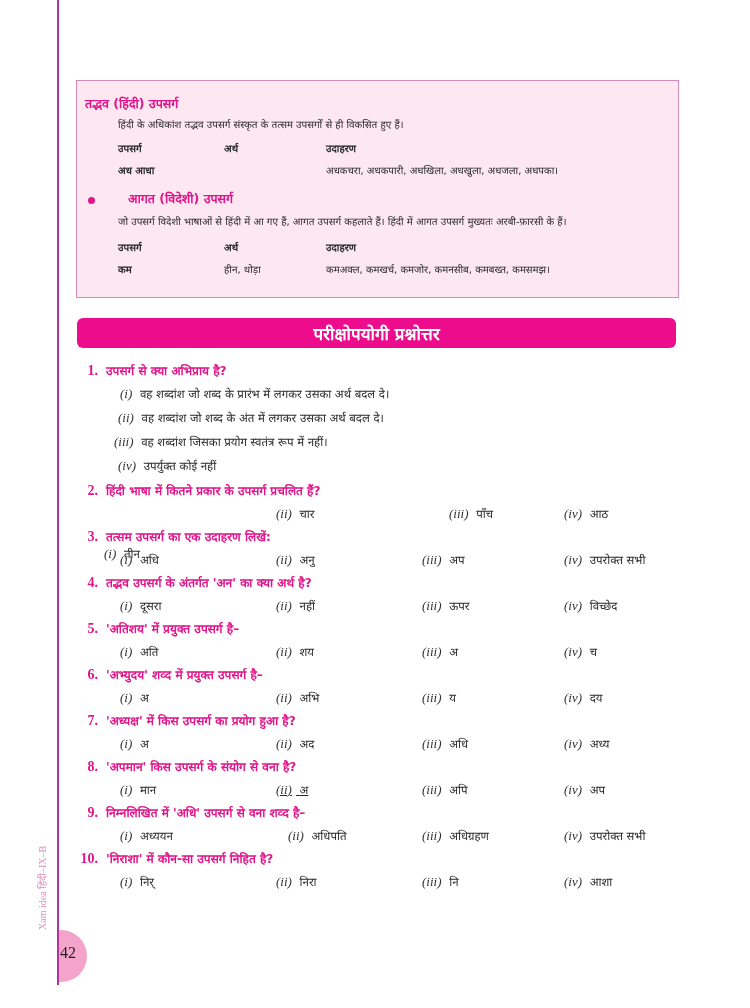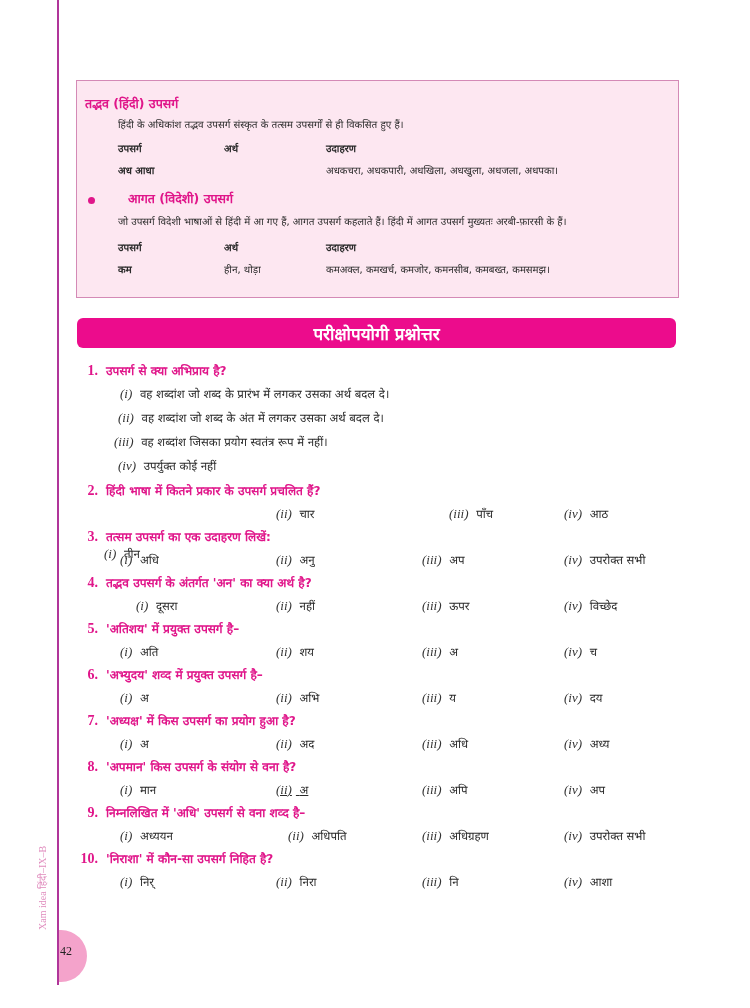--- a/index.html
+++ b/index.html
@@ -18,21 +18,21 @@
     writing-mode: vertical-rl; transform: rotate(180deg);
     font-family: "Liberation Serif", serif; font-size: 10px; color: #e08bbd;
     white-space: nowrap; text-align: left;
   }
   .page-num-circle {
     position: absolute; left: 59px; top: 930px; width: 28px; height: 52px;
     background: #f4a3cb; border-radius: 0 26px 26px 0;
   }
   .page-num {
     position: absolute; left: 60px; top: 944px; font-family: "Liberation Serif", serif;
-    font-size: 12px; color: #222;
+    font-size: 16px; color: #222;
   }
   .pink-box {
     position: absolute; left: 76px; top: 80px; width: 603px; height: 218px;
     background: #fde7f1; border: 1.5px solid #d48ab6; box-sizing: border-box;
   }
   .box-heading {
     position: absolute; font-family: "DejaVu Sans", sans-serif; font-size: 12.5px;
     color: #e0168a; font-weight: bold;
   }
   .box-text {
@@ -106,21 +106,21 @@
     <div class="opt" style="left: 104px; top: 506px; margin-top: 40px;"><span class="roman">(i)</span> <span>तीन</span></div>
     <div class="opt" style="left: 276px; top: 506px;"><span class="roman">(ii)</span> <span>चार</span></div>
     <div class="opt" style="left: 422px; top: 506px; margin-left: 27px;"><span class="roman">(iii)</span> <span>पाँच</span></div>
     <div class="opt" style="left: 564px; top: 506px;"><span class="roman">(iv)</span> <span>आठ</span></div>
     <div class="q" style="left: 76px; top: 528px;"><span class="num">3.</span><span>तत्सम उपसर्ग का एक उदाहरण लिखें:</span></div>
     <div class="opt" style="left: 120px; top: 552px;"><span class="roman">(i)</span> <span>अधि</span></div>
     <div class="opt" style="left: 276px; top: 552px;"><span class="roman">(ii)</span> <span>अनु</span></div>
     <div class="opt" style="left: 422px; top: 552px;"><span class="roman">(iii)</span> <span>अप</span></div>
     <div class="opt" style="left: 564px; top: 552px;"><span class="roman">(iv)</span> <span>उपरोक्त सभी</span></div>
     <div class="q" style="left: 76px; top: 574px;"><span class="num">4.</span><span>तद्भव उपसर्ग के अंतर्गत 'अन' का क्या अर्थ है?</span></div>
-    <div class="opt" style="left: 120px; top: 598px; margin-left: 16px;"><span class="roman">(i)</span> <span>दूसरा</span></div>
+    <div class="opt" style="left: 120px; top: 598px;"><span class="roman">(i)</span> <span>दूसरा</span></div>
     <div class="opt" style="left: 276px; top: 598px;"><span class="roman">(ii)</span> <span>नहीं</span></div>
     <div class="opt" style="left: 422px; top: 598px;"><span class="roman">(iii)</span> <span>ऊपर</span></div>
     <div class="opt" style="left: 564px; top: 598px;"><span class="roman">(iv)</span> <span>विच्छेद</span></div>
     <div class="q" style="left: 76px; top: 620px;"><span class="num">5.</span><span>'अतिशय' में प्रयुक्त उपसर्ग है–</span></div>
     <div class="opt" style="left: 120px; top: 644px;"><span class="roman">(i)</span> <span>अति</span></div>
     <div class="opt" style="left: 276px; top: 644px;"><span class="roman">(ii)</span> <span>शय</span></div>
     <div class="opt" style="left: 422px; top: 644px;"><span class="roman">(iii)</span> <span>अ</span></div>
     <div class="opt" style="left: 564px; top: 644px;"><span class="roman">(iv)</span> <span>च</span></div>
     <div class="q" style="left: 76px; top: 666px;"><span class="num">6.</span><span>'अभ्युदय' शव्द में प्रयुक्त उपसर्ग है–</span></div>
     <div class="opt" style="left: 120px; top: 690px;"><span class="roman">(i)</span> <span>अ</span></div>

